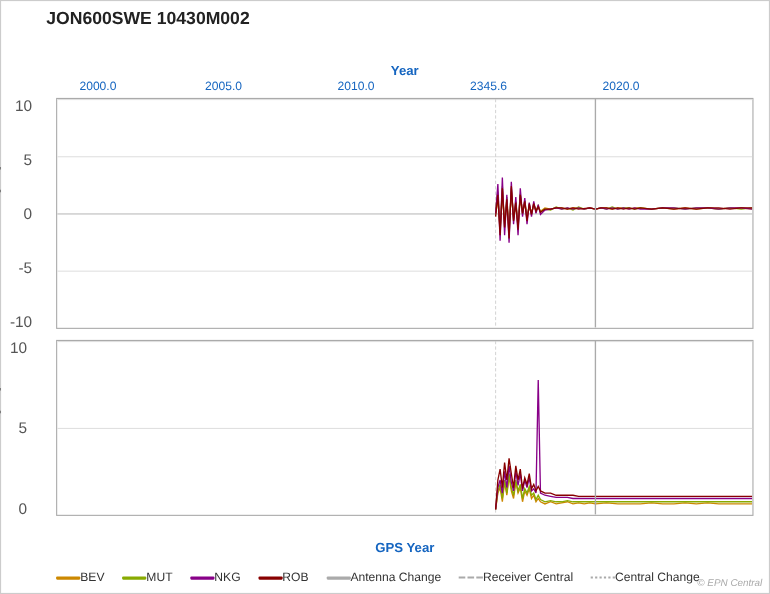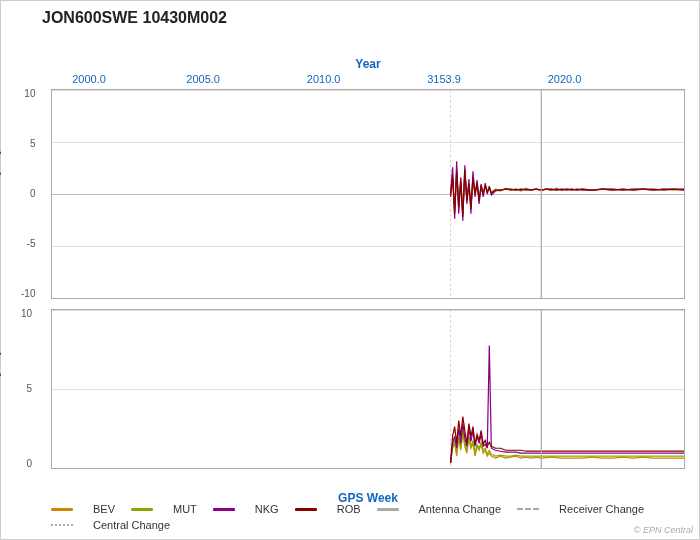--- a/index.html
+++ b/index.html
@@ -104,24 +104,23 @@
       position: absolute;
       top: 250px;
       left: -42px;
       height: 160px;
       display: flex;
       flex-direction: column;
       justify-content: space-between;
       align-items: flex-end;
     }
     .y-tick {
-      font-size: 10px;
+      font-size: 14px;
       color: #555;
       line-height: 1;
-      margin-left: 12px;
     }
     
     .y-title-upper {
       position: absolute;
       top: 30px;
       left: -62px;
       height: 210px;
       display: flex;
       align-items: center;
       justify-content: center;
@@ -168,21 +167,21 @@
       left: 50px;
       right: 14px;
       display: flex;
       flex-wrap: wrap;
       gap: 4px 16px;
       align-items: center;
     }
     .legend-item {
       display: flex;
       align-items: center;
-      gap: 20px;
+      gap: 0;
     }
     .legend-line {
       width: 22px;
       height: 3px;
       display: inline-block;
       border-radius: 1px;
     }
     .legend-label {
       font-size: 11px;
       color: #333;
@@ -214,21 +213,21 @@
   <div class="chart-area">
 
     <div class="top-axis">
       <div class="year-axis-title">Year</div>
     </div>
 
     <div style="position:absolute;top:14px;left:0;right:0;height:16px;">
       <span class="year-label" style="left:6%">2000.0</span>
       <span class="year-label" style="left:24%">2005.0</span>
       <span class="year-label" style="left:43%">2010.0</span>
-      <span class="year-label" style="left:62%">3153.9</span>
+      <span class="year-label" style="left:62%">2345.6</span>
       <span class="year-label" style="left:81%">2020.0</span>
     </div>
 
     <div class="y-title-upper">
       <span class="y-title-text">ZPD Biases [mm]</span>
     </div>
 
     <div class="y-axis-upper">
       <span class="y-tick">10</span>
       <span class="y-tick">5</span>
@@ -285,21 +284,21 @@
         <polyline points="391,155 393,135 395,128 397,140 399,120 401,135 403,115 405,130 407,138 409,120 411,133 413,122 415,138 417,128 419,135 421,126 423,138 425,136 427,140 429,36 431,140 435,142 440,143 445,144 450,144 455,144 460,145 465,145 470,145 475,145 480,145 490,145 500,145 510,145 520,145 530,145 540,145 550,145 560,145 570,145 580,145 590,145 600,145 610,145 620,145" fill="none" stroke="#880088" stroke-width="1.2"></polyline>
 
         <polyline points="391,155 393,128 395,118 397,135 399,112 401,128 403,108 405,122 407,135 409,115 411,128 413,118 415,136 417,126 419,132 421,122 423,136 425,132 427,138 429,134 431,138 435,140 440,140 445,142 450,142 455,142 460,142 465,143 470,143 475,143 480,143 490,143 500,143 510,143 520,143 530,143 540,143 550,143 560,143 570,143 580,143 590,143 600,143 610,143 620,143" fill="none" stroke="#880000" stroke-width="1.2"></polyline>
 
         <line x1="480" y1="0" x2="480" y2="160" stroke="#aaaaaa" stroke-width="1.2"></line>
       </svg>
     </div>
 
 
     <div style="position:absolute;top:432px;left:0;right:0;text-align:center;">
-      <span style="color:#1565C0;font-size:12px;font-weight:bold;">GPS Week</span>
+      <span style="color:#1565C0;font-size:12px;font-weight:bold;">GPS Year</span>
     </div>
 
   </div>
 
   <div class="legend">
     <div class="legend-item">
       <span class="legend-line" style="background:#cc8800;"></span>
       <span class="legend-label">BEV</span>
     </div>
     <div class="legend-item">
@@ -313,21 +312,21 @@
     <div class="legend-item">
       <span class="legend-line" style="background:#880000;"></span>
       <span class="legend-label">ROB</span>
     </div>
     <div class="legend-item">
       <span class="legend-line" style="background:#aaaaaa;"></span>
       <span class="legend-label">Antenna Change</span>
     </div>
     <div class="legend-item">
       <span style="display:inline-block;width:22px;height:3px;border-top:2px dashed #aaaaaa;"></span>
-      <span class="legend-label">Receiver Change</span>
+      <span class="legend-label">Receiver Central</span>
     </div>
     <div class="legend-item">
       <span style="display:inline-block;width:22px;height:3px;border-top:2px dotted #aaaaaa;"></span>
       <span class="legend-label">Central Change</span>
     </div>
   </div>
 
   <div class="epn-credit">© EPN Central</div>
 </div>
 

